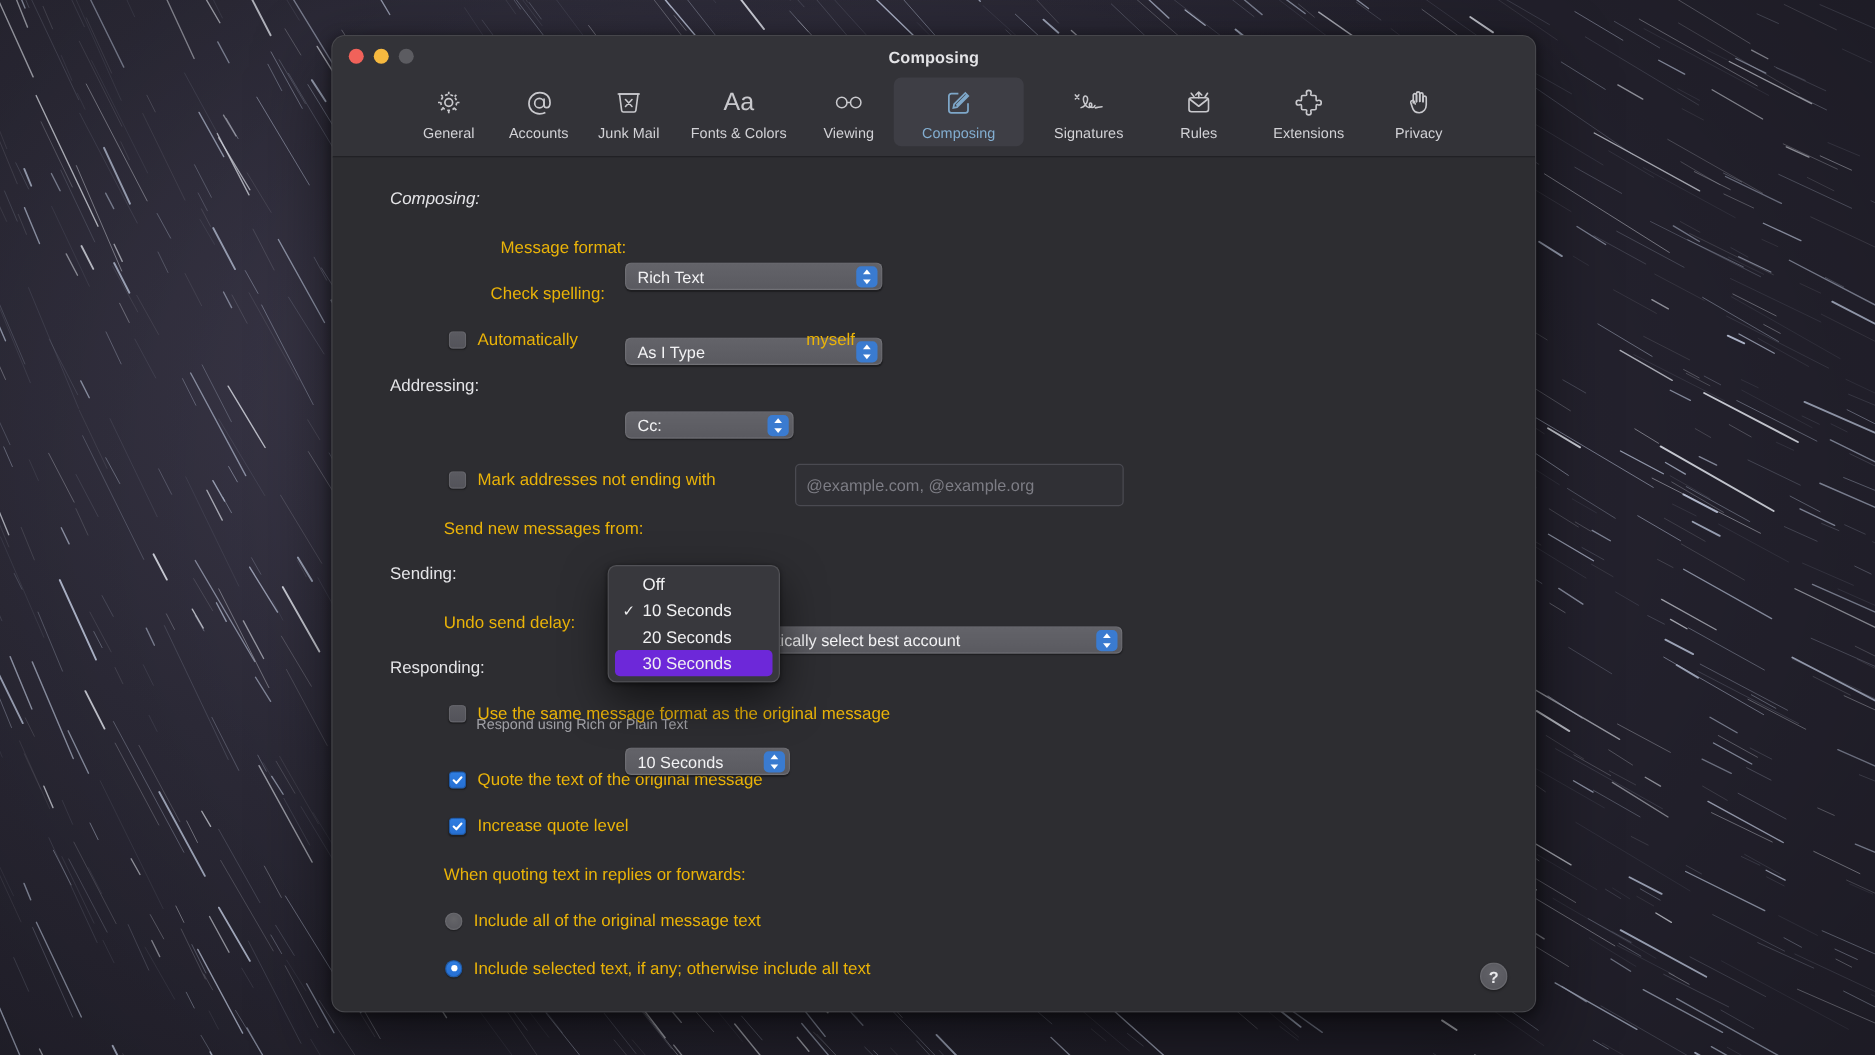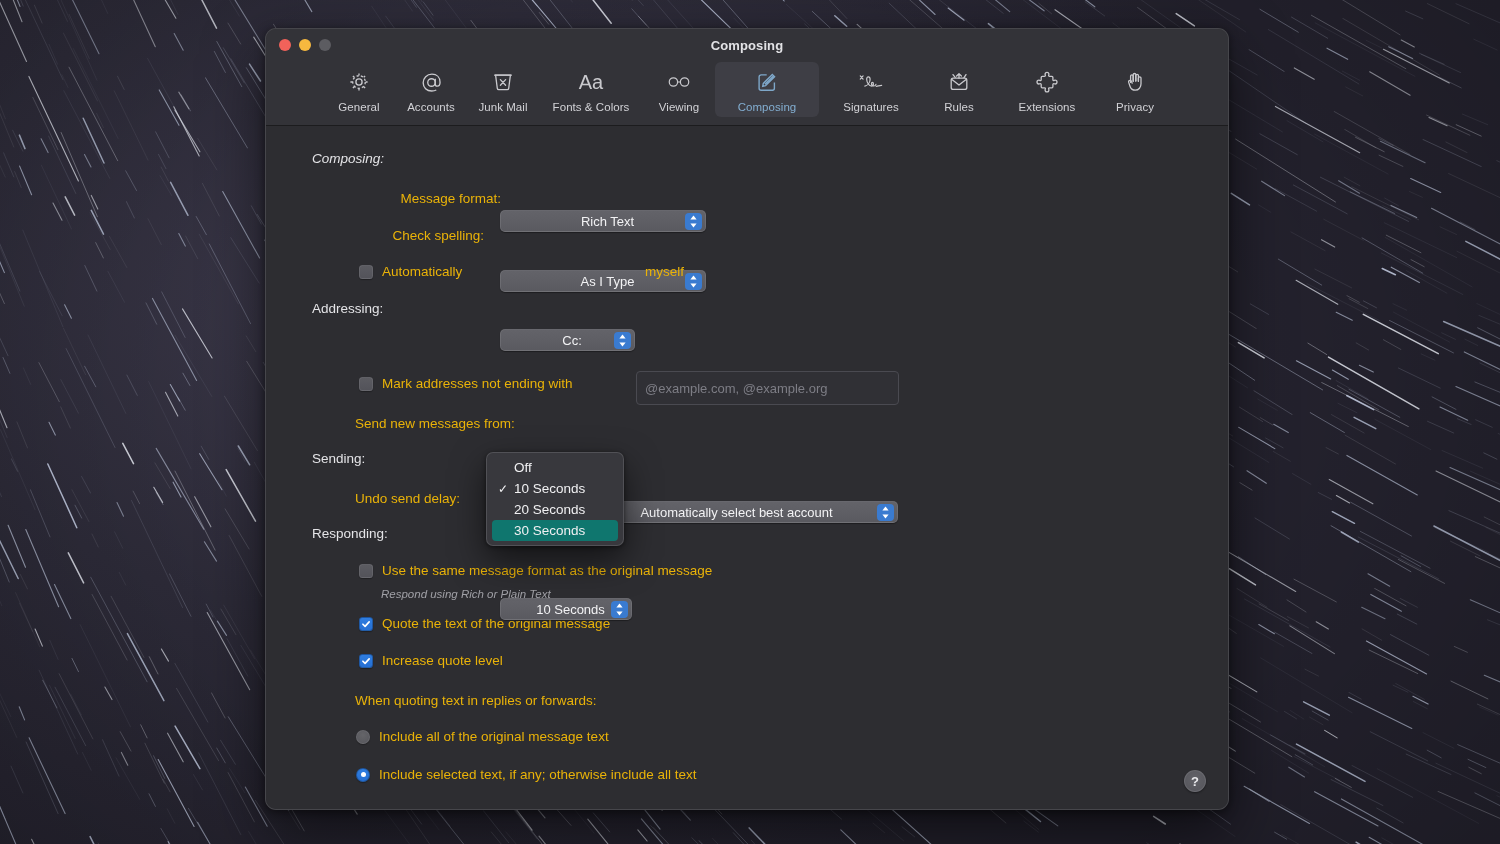--- a/index.html
+++ b/index.html
@@ -155,21 +155,20 @@
     height: 22px;
     background: linear-gradient(180deg, #636369 0%, #5a5a60 100%);
     border-radius: 5px;
     border: 0.5px solid rgba(255,255,255,0.09);
     box-shadow: 0 1px 1px rgba(0,0,0,0.35);
     display: flex;
     align-items: center;
     position: relative;
     padding-left: 9px;
     cursor: default;
-    justify-content: center;
   }
   .popup .popup-value {
     font-size: 13px;
     color: #f2f2f4;
     white-space: nowrap;
   }
   .popup .chev {
     position: absolute;
     right: 3px; top: 2px;
     width: 17px; height: 17px;
@@ -278,21 +277,21 @@
     cursor: default;
   }
   .menu-item .check-col {
     width: 16px;
     flex: 0 0 auto;
     font-size: 12px;
     color: #f0f0f2;
     text-align: left;
   }
   .menu-item.highlight {
-    background: #0f766e;
+    background: #6d28d9;
   }
 
   
   .help-btn {
     position: absolute;
     right: 22px;
     bottom: 17px;
     width: 22px; height: 22px;
     border-radius: 50%;
     background: radial-gradient(circle at 50% 35%, #626268 0%, #55555b 100%);
@@ -2221,21 +2220,21 @@
             </svg>
         </span>
       </div>
 
       <div class="section-head abs" style="left:46px; top:400px;">Responding:</div>
 
       <div class="ctrl-row abs behind" style="left:93px; top:437px;">
         <span class="checkbox off"></span>
         <span class="row-label">Use the same message format as the original message</span>
       </div>
-      <span class="row-sublabel abs" style="left:115px; top:462px;font-style:italic;">Respond using Rich or Plain Text</span>
+      <span class="row-sublabel abs" style="left:115px; top:448px;">Respond using Rich or Plain Text</span>
 
       <div class="ctrl-row abs" style="left:93px; top:490px;align-items:center;">
         <span class="checkbox on">
           <svg width="10" height="10" viewBox="0 0 12 12" fill="none" stroke="#fff" stroke-width="2" stroke-linecap="round" stroke-linejoin="round">
               <path d="M2.3 6.3l2.6 2.6L9.8 3.4"></path>
             </svg>
         </span>
         <span class="row-label">Quote the text of the original message</span>
       </div>
 

